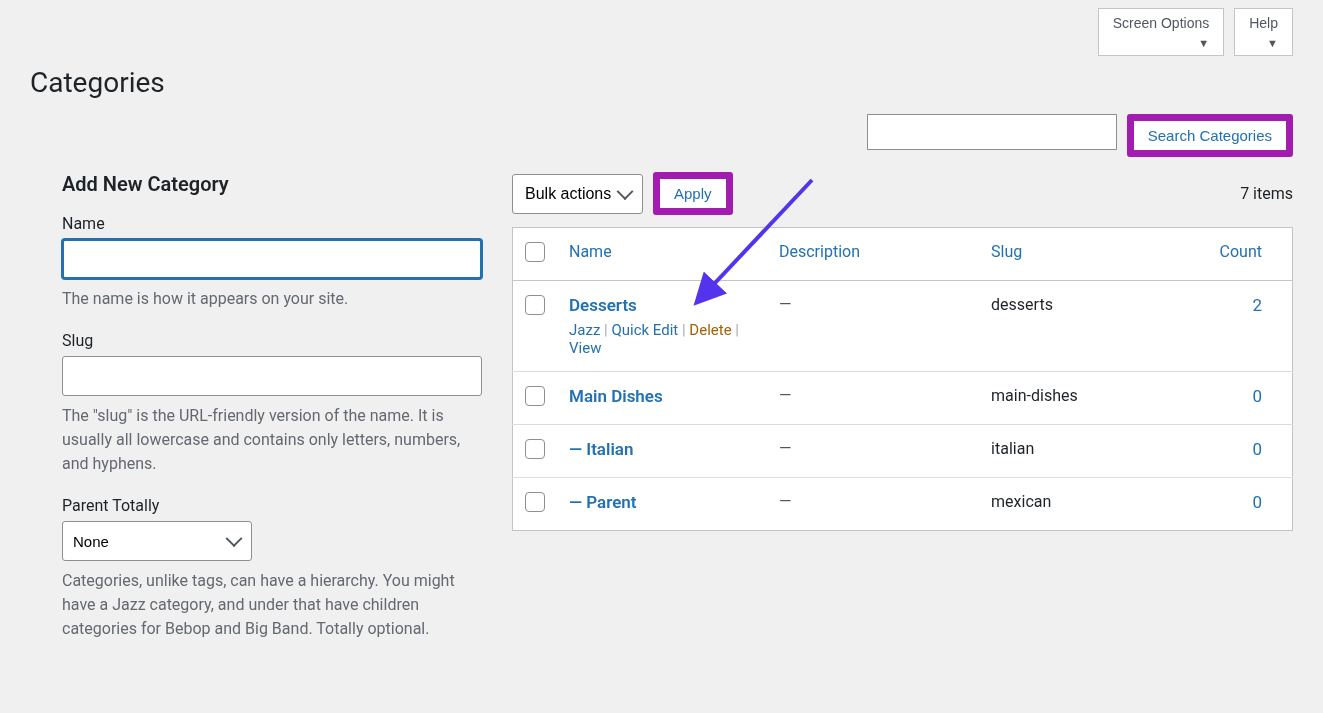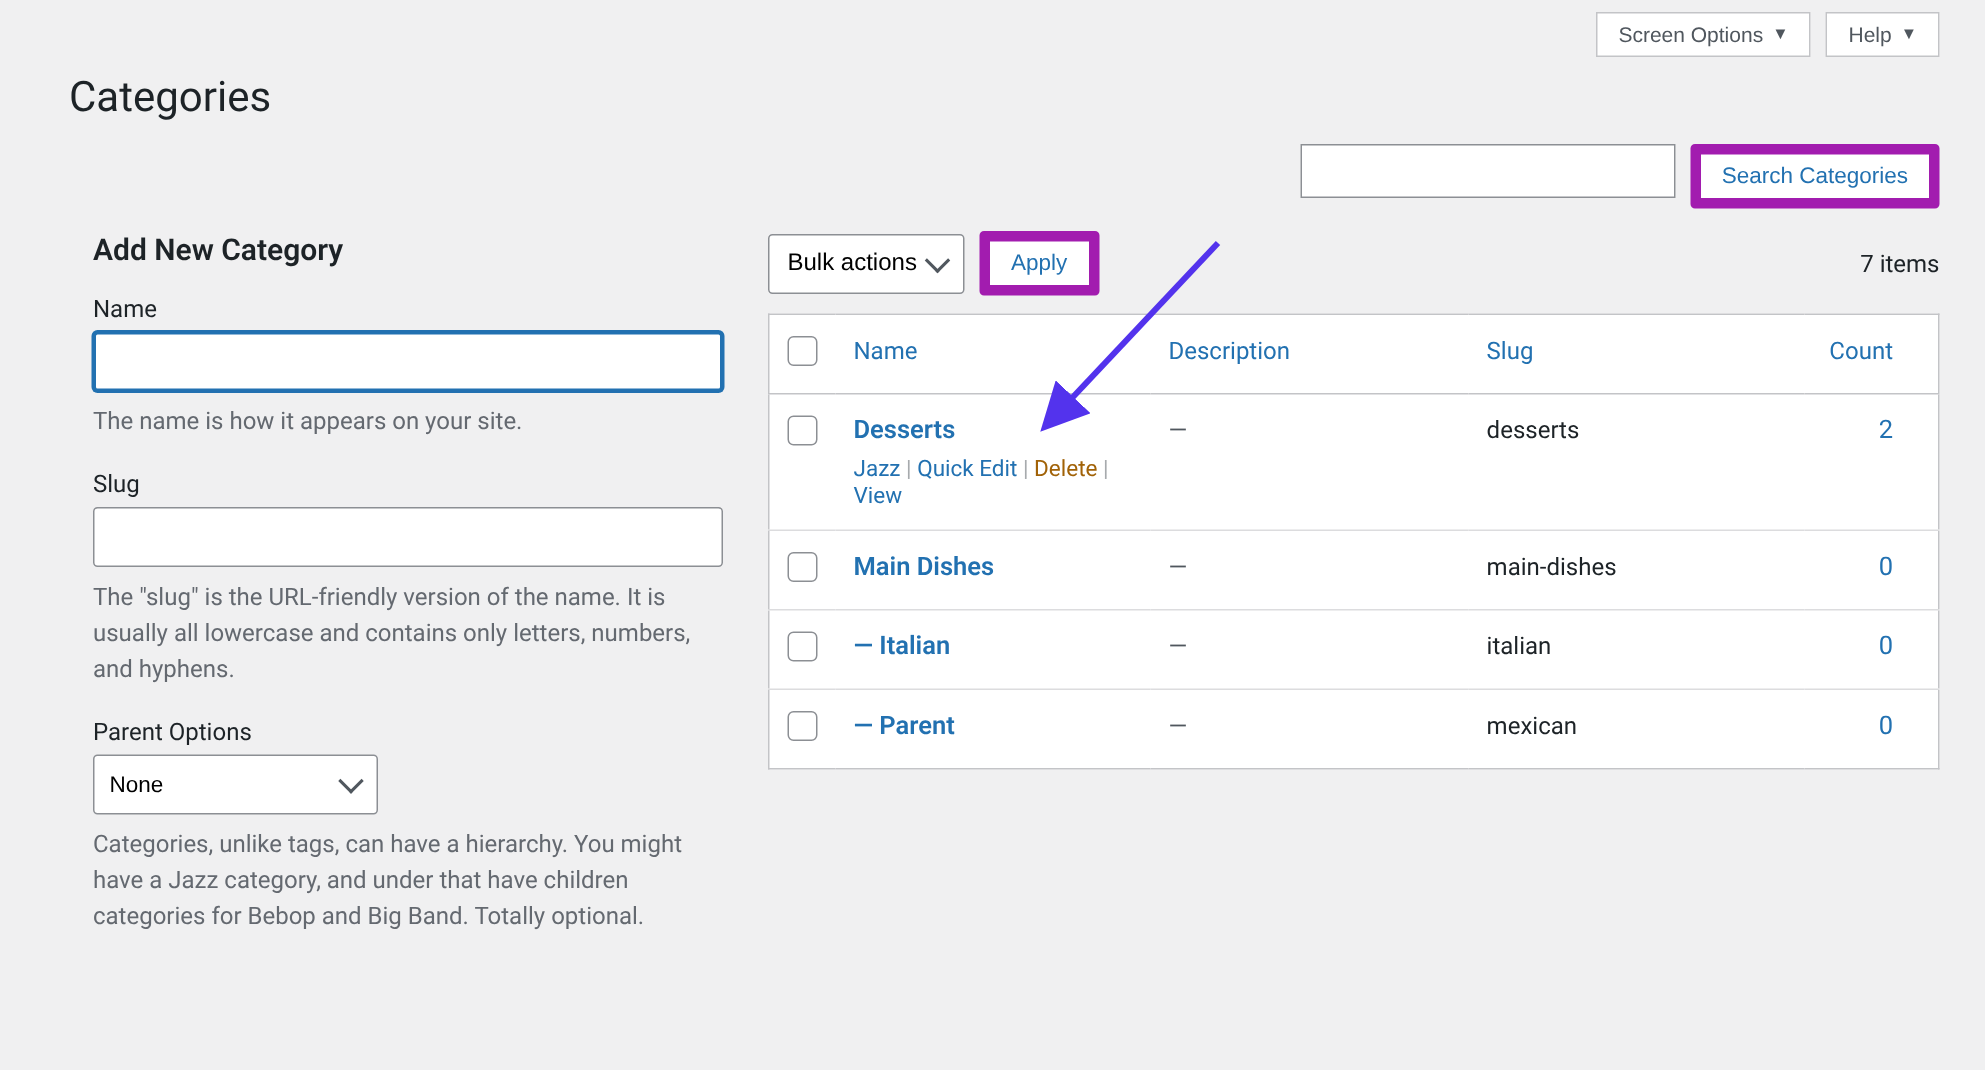--- a/index.html
+++ b/index.html
@@ -1,20 +1,20 @@
 <!DOCTYPE html>
 <html><head>
 <meta charset="utf-8">
 <style>
 * { box-sizing: border-box; margin: 0; padding: 0; }
 body { font-family: -apple-system, BlinkMacSystemFont, "Segoe UI", Roboto, sans-serif; background: #f0f0f1; color: #1d2327; font-size: 15px; padding: 0 30px 30px 30px; }
 .top-bar { display: flex; justify-content: flex-end; gap: 10px; padding-top: 8px; }
-.top-btn { background: #fff; border: 1px solid #c3c4c7; color: #50575e; padding: 6px 14px; font-size: 14px; cursor: pointer; display: flex; align-items: center; gap: 6px; }
+.top-btn { background: #fff; border: 1px solid #c3c4c7; color: #50575e; padding: 6px 14px; font-size: 14px; cursor: pointer; display: flex; align-items: flex-end; gap: 6px; flex-direction: column; }
 .top-btn .arrow { font-size: 11px; }
-h1.page-title { font-size: 28px; font-weight: 400; color: #1d2327; margin: 10px 0 15px 16px; }
+h1.page-title { font-size: 28px; font-weight: 400; color: #1d2327; margin: 10px 0 15px 0; }
 .search-row { display: flex; justify-content: flex-end; gap: 10px; margin-bottom: 15px; }
 .search-input { width: 250px; height: 36px; border: 1px solid #8c8f94; background: #fff; padding: 0 8px; font-size: 15px; }
 .btn-secondary { background: #fff; border: 7px solid #a21caf; color: #2271b1; padding: 6px 14px; font-size: 15px; cursor: pointer; border-radius: 3px; }
 .main-wrap { display: flex; gap: 30px; }
 .left-col { width: 420px; flex-shrink: 0; margin-left: 32px; }
 .right-col { flex: 1; position: relative; }
 .form-heading { font-size: 20px; font-weight: 600; margin-bottom: 18px; }
 .form-field { margin-bottom: 20px; }
 .form-field label { display: block; font-size: 16px; color: #1d2327; margin-bottom: 6px; }
 .form-field input[type="text"], .form-field select { width: 100%; height: 40px; border: 1px solid #8c8f94; background: #fff; padding: 0 10px; font-size: 15px; border-radius: 3px; }
@@ -77,21 +77,21 @@
       <p class="desc">The name is how it appears on your site.</p>
     </div>
 
     <div class="form-field">
       <label>Slug</label>
       <input type="text" style="">
       <p class="desc">The "slug" is the URL-friendly version of the name. It is usually all lowercase and contains only letters, numbers, and hyphens.</p>
     </div>
 
     <div class="form-field">
-      <label>Parent Options</label>
+      <label>Parent Totally</label>
       <div class="select-wrap">
         <select>
           <option>None</option>
         </select>
       </div>
       <p class="desc">Categories, unlike tags, can have a hierarchy. You might have a Jazz category, and under that have children categories for Bebop and Big Band. Totally optional.</p>
     </div>
   </div>
 
   <div class="right-col">

